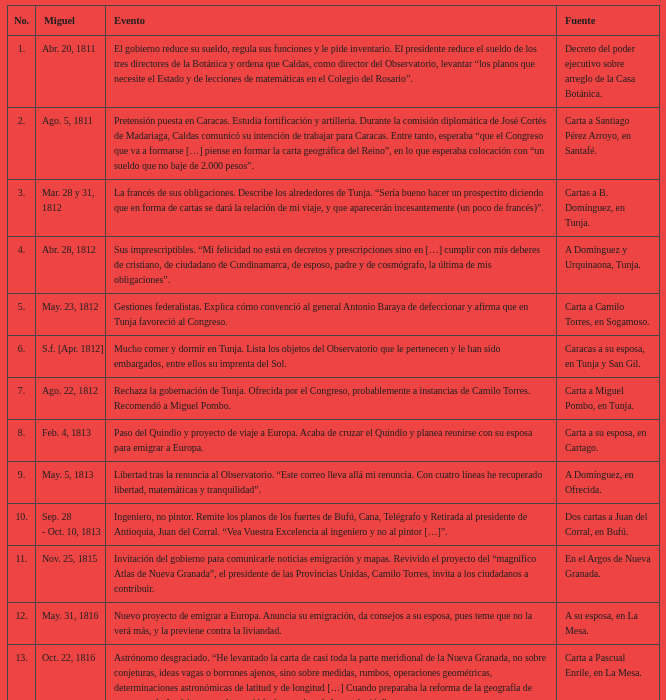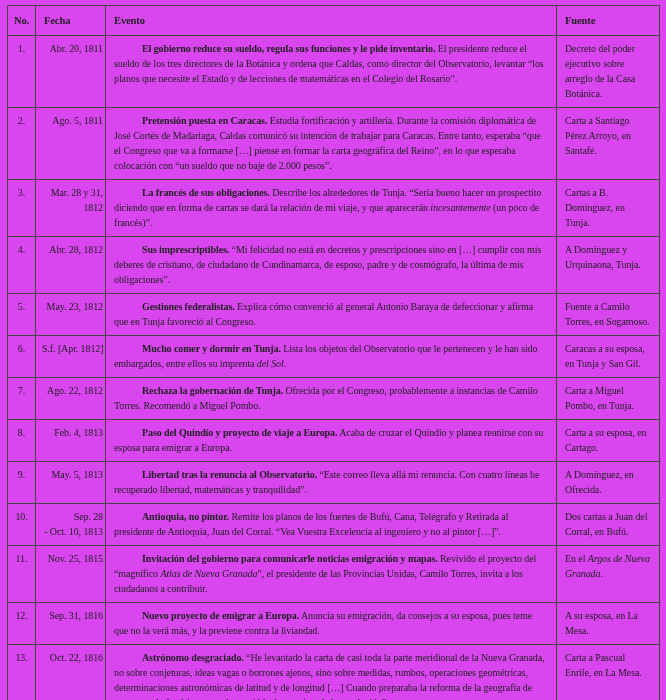--- a/index.html
+++ b/index.html
@@ -1,18 +1,18 @@
 <!DOCTYPE html>
 <html lang="es"><head>
 <meta charset="utf-8">
 <style>
   html,body{margin:0;padding:0;background:#ffffff;}
   .page{
     width:666px;height:700px;box-sizing:border-box;
-    padding:5px 7px 17px 7px;background:#d946ef;
+    padding:5px 7px 17px 7px;background:#ef4444;
     font-family:"Liberation Serif","DejaVu Serif",serif;
     color:#1f1f1f;
   }
   table.doc{
     width:652px;border-collapse:collapse;table-layout:fixed;
     border:1px solid #454545;border-bottom-width:2px;
   }
   col.c-no{width:28px;}
   col.c-fecha{width:70px;}
   col.c-evento{width:451px;}
@@ -22,39 +22,39 @@
     vertical-align:top;
     padding:5px 8px 6px 8px;
     font-size:10px;line-height:15px;letter-spacing:-0.1px;
     text-align:left;
   }
   th{
     font-size:10.5px;font-weight:bold;
     padding-top:7px;padding-bottom:7px;
   }
   td.no,th.no{text-align:center;padding-left:2px;padding-right:2px;}
-  td.fecha{white-space:pre;padding-left:6px;padding-right:2px;text-align:right;}
-  .b{font-weight:bold;margin-left:28px;}
-  .i{font-style:italic;}
+  td.fecha{white-space:pre;padding-left:6px;padding-right:2px;}
+  .b{font-weight:normal;}
+  .i{}
 </style>
 </head>
 <body>
 
 <div class="page">
   <table class="doc">
     <colgroup>
       <col class="c-no">
         <col class="c-fecha">
         <col class="c-evento">
         <col class="c-fuente">
     </colgroup>
     <thead>
       <tr>
         <th class="no">No.</th>
-        <th>Fecha</th>
+        <th>Miguel</th>
         <th>Evento</th>
         <th>Fuente</th>
       </tr>
     </thead>
     <tbody>
         <tr>
           <td class="no">1.</td>
           <td class="fecha">Abr. 20, 1811</td>
           <td><span class="b ">El gobierno reduce su sueldo, regula sus funciones y le pide inventario.</span><span class=""> El presidente reduce el sueldo de los tres directores de la Botánica y ordena que Caldas, como director del Observatorio, levantar “los planos que necesite el Estado y de lecciones de matemáticas en el Colegio del Rosario”.</span></td>
           <td><span class="">Decreto del poder ejecutivo sobre arreglo de la Casa Botánica.</span></td>
@@ -75,21 +75,21 @@
         <tr>
           <td class="no">4.</td>
           <td class="fecha">Abr. 28, 1812</td>
           <td><span class="b ">Sus imprescriptibles.</span><span class=""> “Mi felicidad no está en decretos y prescripciones sino en […] cumplir con mis deberes de cristiano, de ciudadano de Cundinamarca, de esposo, padre y de cosmógrafo, la última de mis obligaciones”.</span></td>
           <td><span class="">A Domínguez y Urquinaona, Tunja.</span></td>
         </tr>
         <tr>
           <td class="no">5.</td>
           <td class="fecha">May. 23, 1812</td>
           <td><span class="b ">Gestiones federalistas.</span><span class=""> Explica cómo convenció al general Antonio Baraya de defeccionar y afirma que en Tunja favoreció al Congreso.</span></td>
-          <td><span class="">Fuente a Camilo Torres, en Sogamoso.</span></td>
+          <td><span class="">Carta a Camilo Torres, en Sogamoso.</span></td>
         </tr>
         <tr>
           <td class="no">6.</td>
           <td class="fecha">S.f. [Apr. 1812]</td>
           <td><span class="b ">Mucho comer y dormir en Tunja.</span><span class=""> Lista los objetos del Observatorio que le pertenecen y le han sido embargados, entre ellos su imprenta </span><span class="i">del Sol</span><span class="">.</span></td>
           <td><span class="">Caracas a su esposa, en Tunja y San Gil.</span></td>
         </tr>
         <tr>
           <td class="no">7.</td>
           <td class="fecha">Ago. 22, 1812</td>
@@ -105,32 +105,32 @@
         <tr>
           <td class="no">9.</td>
           <td class="fecha">May. 5, 1813</td>
           <td><span class="b ">Libertad tras la renuncia al Observatorio.</span><span class=""> “Este correo lleva allá mi renuncia. Con cuatro líneas he recuperado libertad, matemáticas y tranquilidad”.</span></td>
           <td><span class="">A Domínguez, en Ofrecida.</span></td>
         </tr>
         <tr>
           <td class="no">10.</td>
           <td class="fecha">Sep. 28
 - Oct. 10, 1813</td>
-          <td><span class="b ">Antioquia, no pintor.</span><span class=""> Remite los planos de los fuertes de Bufú, Cana, Telégrafo y Retirada al presidente de Antioquia, Juan del Corral. “Vea Vuestra Excelencia al ingeniero y no al pintor […]”.</span></td>
+          <td><span class="b ">Ingeniero, no pintor.</span><span class=""> Remite los planos de los fuertes de Bufú, Cana, Telégrafo y Retirada al presidente de Antioquia, Juan del Corral. “Vea Vuestra Excelencia al ingeniero y no al pintor […]”.</span></td>
           <td><span class="">Dos cartas a Juan del Corral, en Bufú.</span></td>
         </tr>
         <tr>
           <td class="no">11.</td>
           <td class="fecha">Nov. 25, 1815</td>
           <td><span class="b ">Invitación del gobierno para comunicarle noticias emigración y mapas.</span><span class=""> Revivido el proyecto del “magnífico </span><span class="i">Atlas de Nueva Granada</span><span class="">”, el presidente de las Provincias Unidas, Camilo Torres, invita a los ciudadanos a contribuir.</span></td>
           <td><span class="">En el </span><span class="i">Argos de Nueva Granada</span><span class="">.</span></td>
         </tr>
         <tr>
           <td class="no">12.</td>
-          <td class="fecha">Sep. 31, 1816</td>
+          <td class="fecha">May. 31, 1816</td>
           <td><span class="b ">Nuevo proyecto de emigrar a Europa.</span><span class=""> Anuncia su emigración, da consejos a su esposa, pues teme que no la verá más, y la previene contra la liviandad.</span></td>
           <td><span class="">A su esposa, en La Mesa.</span></td>
         </tr>
         <tr>
           <td class="no">13.</td>
           <td class="fecha">Oct. 22, 1816</td>
           <td><span class="b ">Astrónomo desgraciado.</span><span class=""> “He levantado la carta de casi toda la parte meridional de la Nueva Granada, no sobre conjeturas, ideas vagas o borrones ajenos, sino sobre medidas, rumbos, operaciones geométricas, determinaciones astronómicas de latitud y de longitud […] Cuando preparaba la reforma de la geografía de esta parte de América, me sobrecogió la época triste de la revolución”.</span></td>
           <td><span class="">Carta a Pascual Enrile, en La Mesa.</span></td>
         </tr>
       </tbody>

